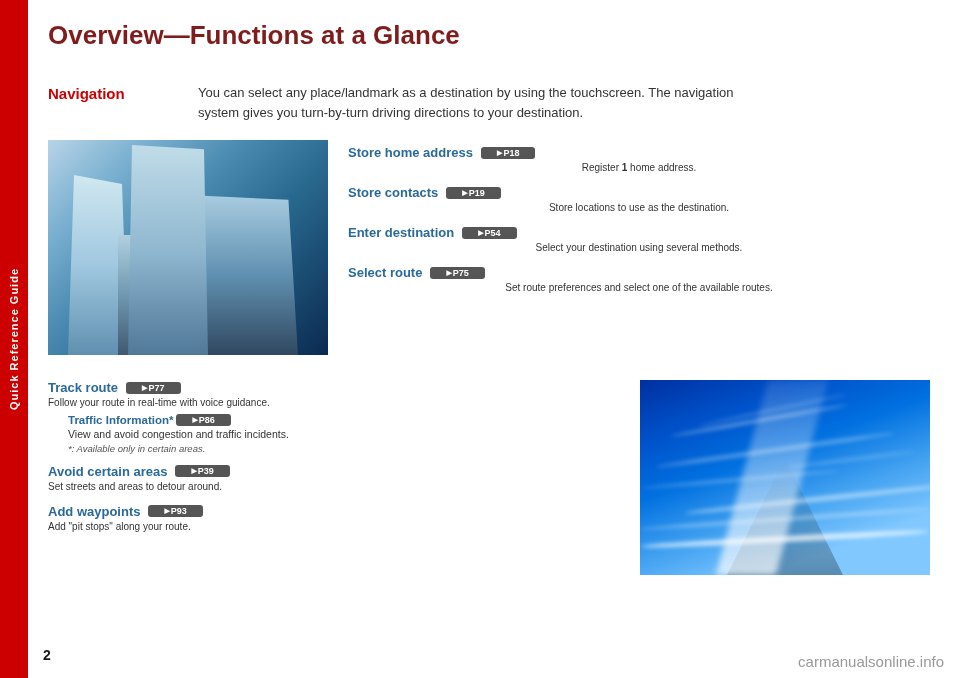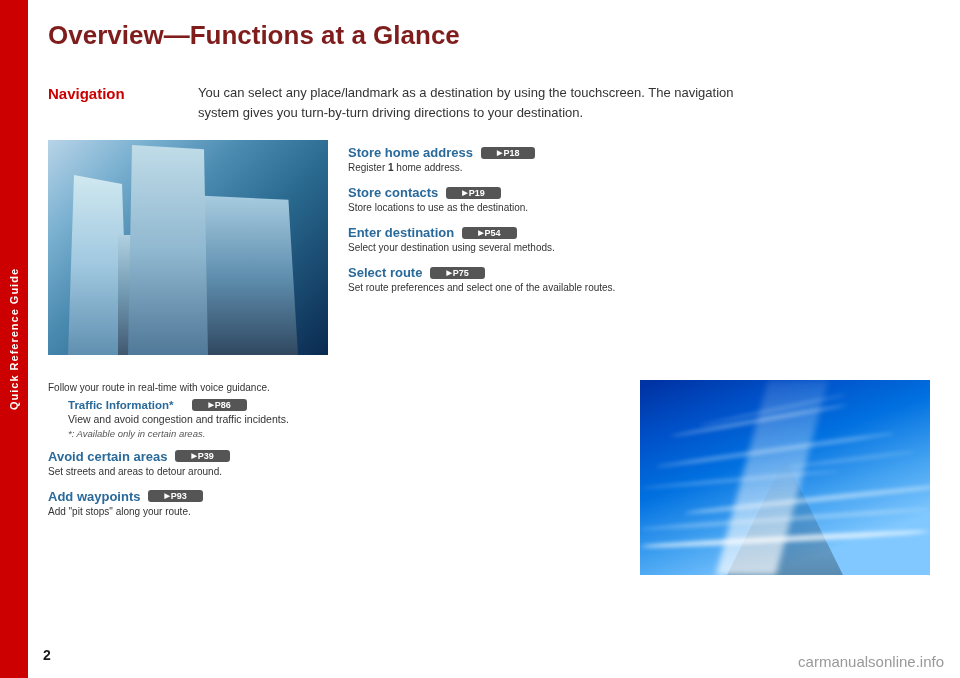--- a/index.html
+++ b/index.html
@@ -120,20 +120,21 @@
       right: 160px;
       width: 50px;
       height: 120px;
       background: linear-gradient(180deg, #b0d0e0 0%, #7098b0 50%, #405870 100%);
     }
 
     
     .feature-list {
       flex: 1;
       padding-top: 5px;
+      text-align: center;
     }
 
     .feature-item {
       margin-bottom: 10px;
     }
 
     .feature-title {
       font-size: 13px;
       font-weight: bold;
       color: #2a6a9a;
@@ -188,21 +189,21 @@
       margin-bottom: 8px;
       margin-top: 4px;
     }
 
     .sub-feature-title {
       font-size: 11.5px;
       font-weight: bold;
       color: #2a6a9a;
       display: flex;
       align-items: center;
-      gap: 16px;
+      gap: 0;
     }
 
     .sub-feature-desc {
       font-size: 10.5px;
       color: #333;
       margin-top: 1px;
       line-height: 1.4;
     }
 
     .sub-feature-note {
@@ -328,20 +329,24 @@
       </div>
 
     </div>
   </div>
 
   <div class="bottom-section">
 
     <div class="bottom-features">
 
       <div class="bottom-feature-item">
+        <div class="feature-title">
+          <span>Track route</span>
+          <span class="page-badge">P77</span>
+        </div>
         <div class="feature-desc">Follow your route in real-time with voice guidance.</div>
 
         <div class="sub-feature">
           <div class="sub-feature-title">
             <span>Traffic Information*</span>
             <span class="page-badge">P86</span>
           </div>
           <div class="sub-feature-desc">View and avoid congestion and traffic incidents.</div>
           <div class="sub-feature-note">*: Available only in certain areas.</div>
         </div>

